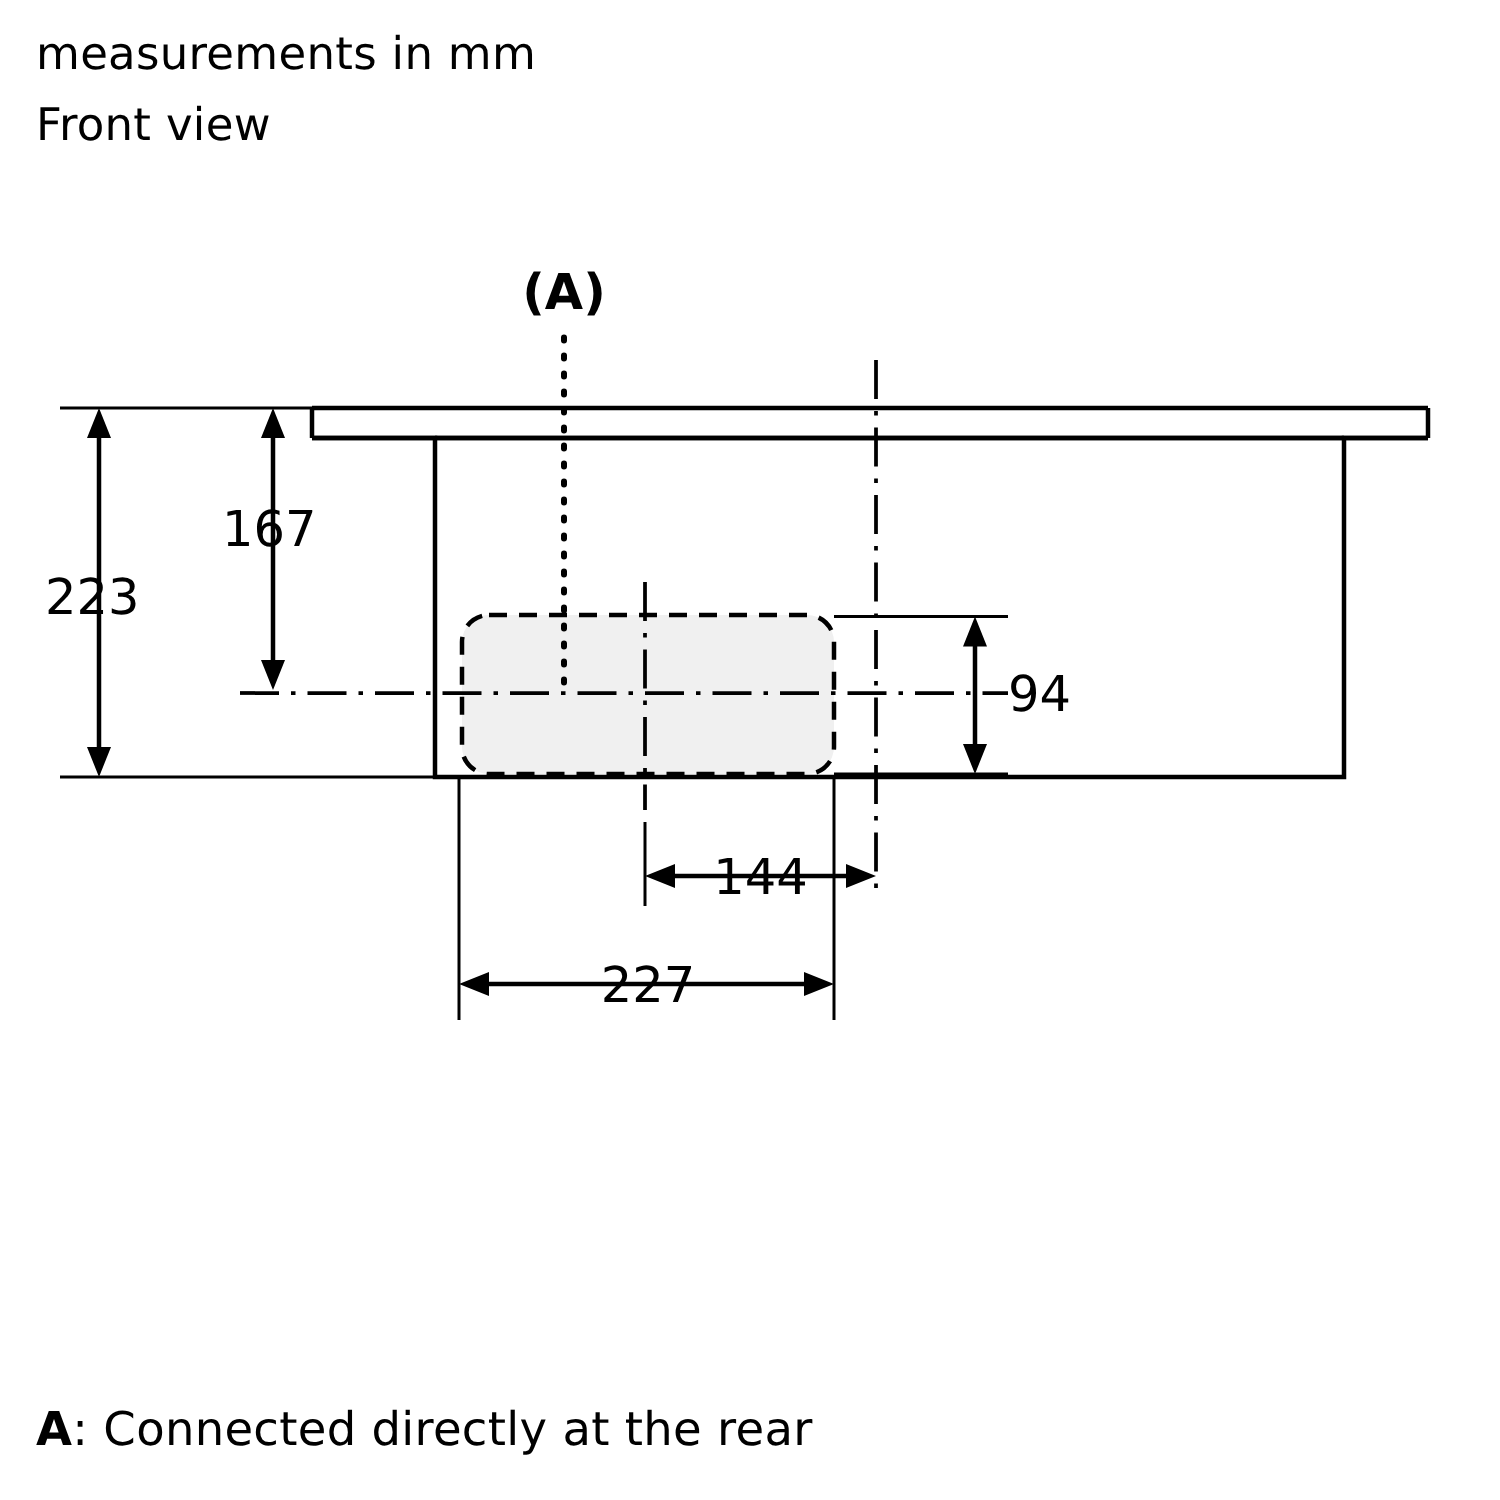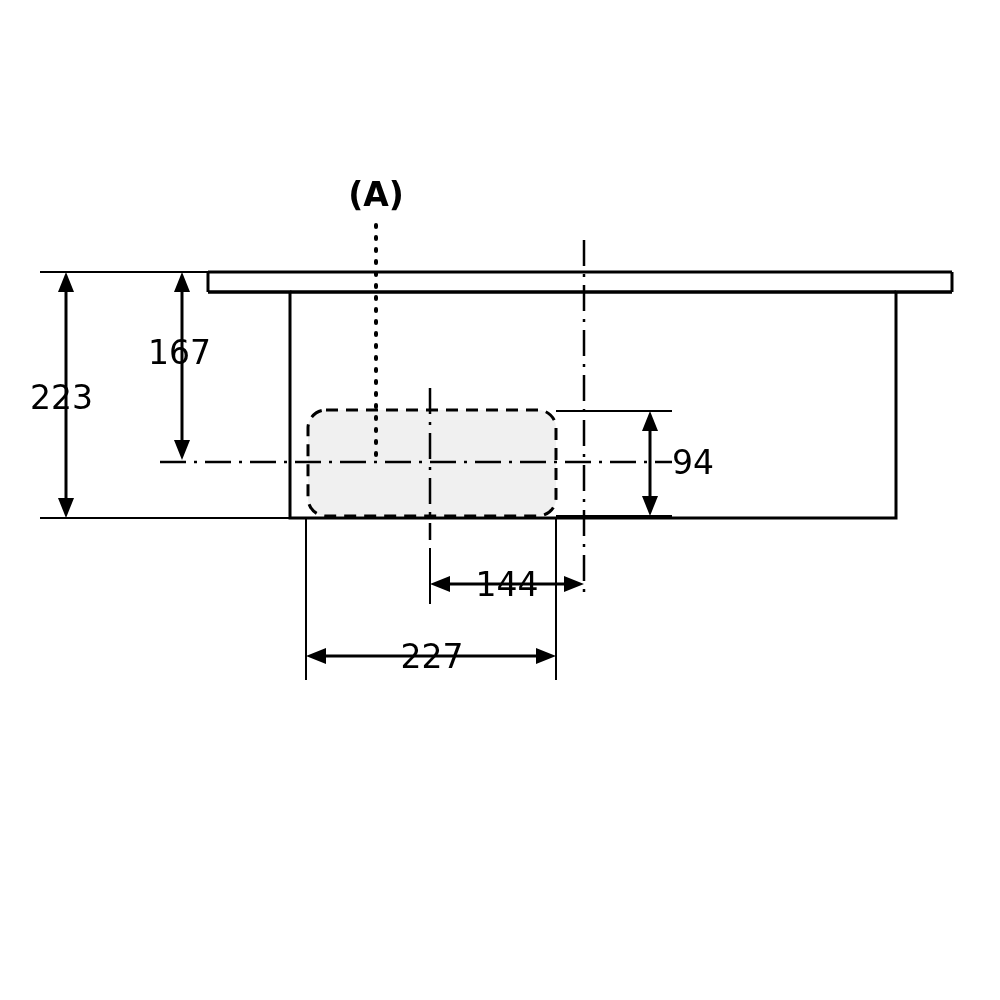--- a/index.html
+++ b/index.html
@@ -54,20 +54,24 @@
     font-size: 33px;
     font-weight: bold;
     fill: #000;
   }
 </style>
 </head>
 <body>
 
 <div class="page">
 
+  <div class="hdr">
+    <div>measurements in mm</div>
+    <div>Front view</div>
+  </div>
 
   <svg class="drawing" width="1000" height="1000" viewBox="0 0 1000 1000">
 
     <g fill="none" stroke="#000" stroke-width="3">
 
       <line x1="208" y1="272" x2="952" y2="272"></line>
       <line x1="208" y1="272" x2="208" y2="292"></line>
       <line x1="952" y1="272" x2="952" y2="292"></line>
       <line x1="208" y1="292" x2="952" y2="292"></line>
 
@@ -134,14 +138,17 @@
       <path d="M 306 656 L 326 648 L 326 664 Z" fill="#000" stroke="none"></path>
       <path d="M 556 656 L 536 648 L 536 664 Z" fill="#000" stroke="none"></path>
 
       <line x1="306" y1="518" x2="306" y2="680" stroke-width="2"></line>
       <line x1="556" y1="518" x2="556" y2="680" stroke-width="2"></line>
     </g>
     <text class="dim" x="432" y="668" text-anchor="middle">227</text>
 
   </svg>
 
+  <div class="footer">
+    <b>A</b><span>: </span><span>Connected directly at the rear</span>
+  </div>
 
 </div>
 
 </body></html>

